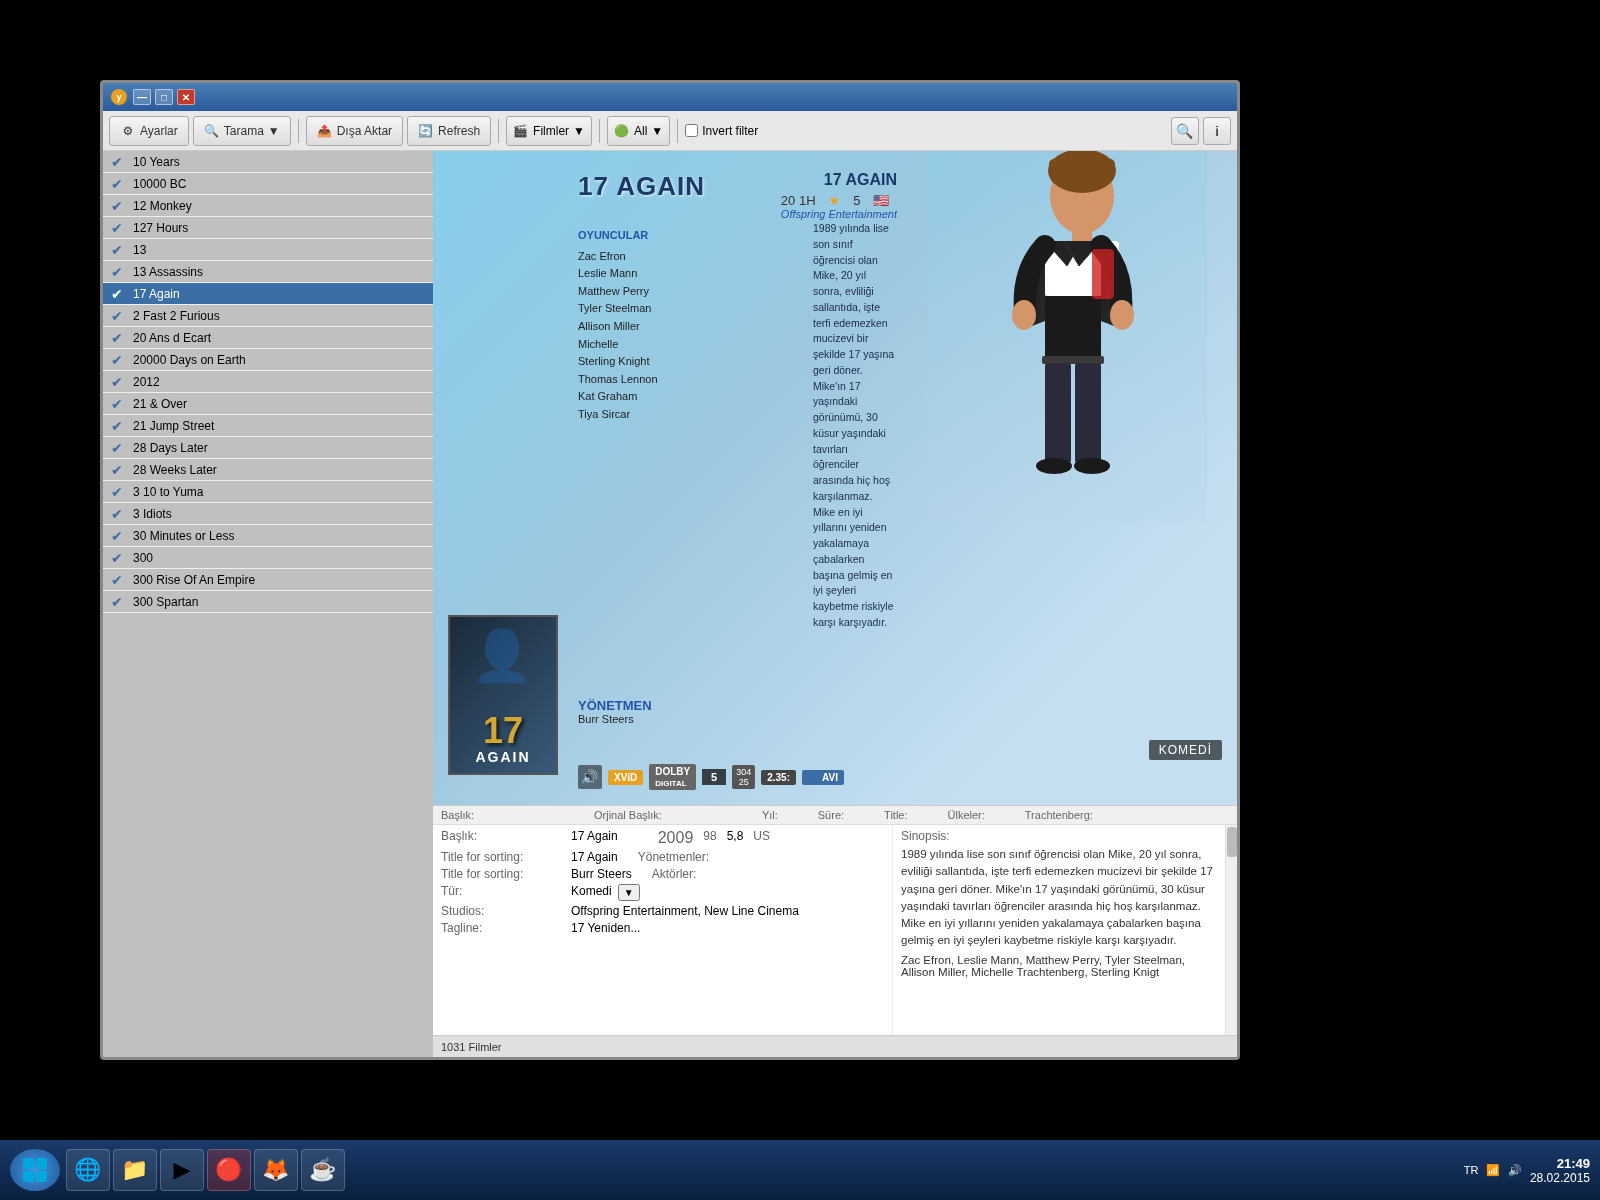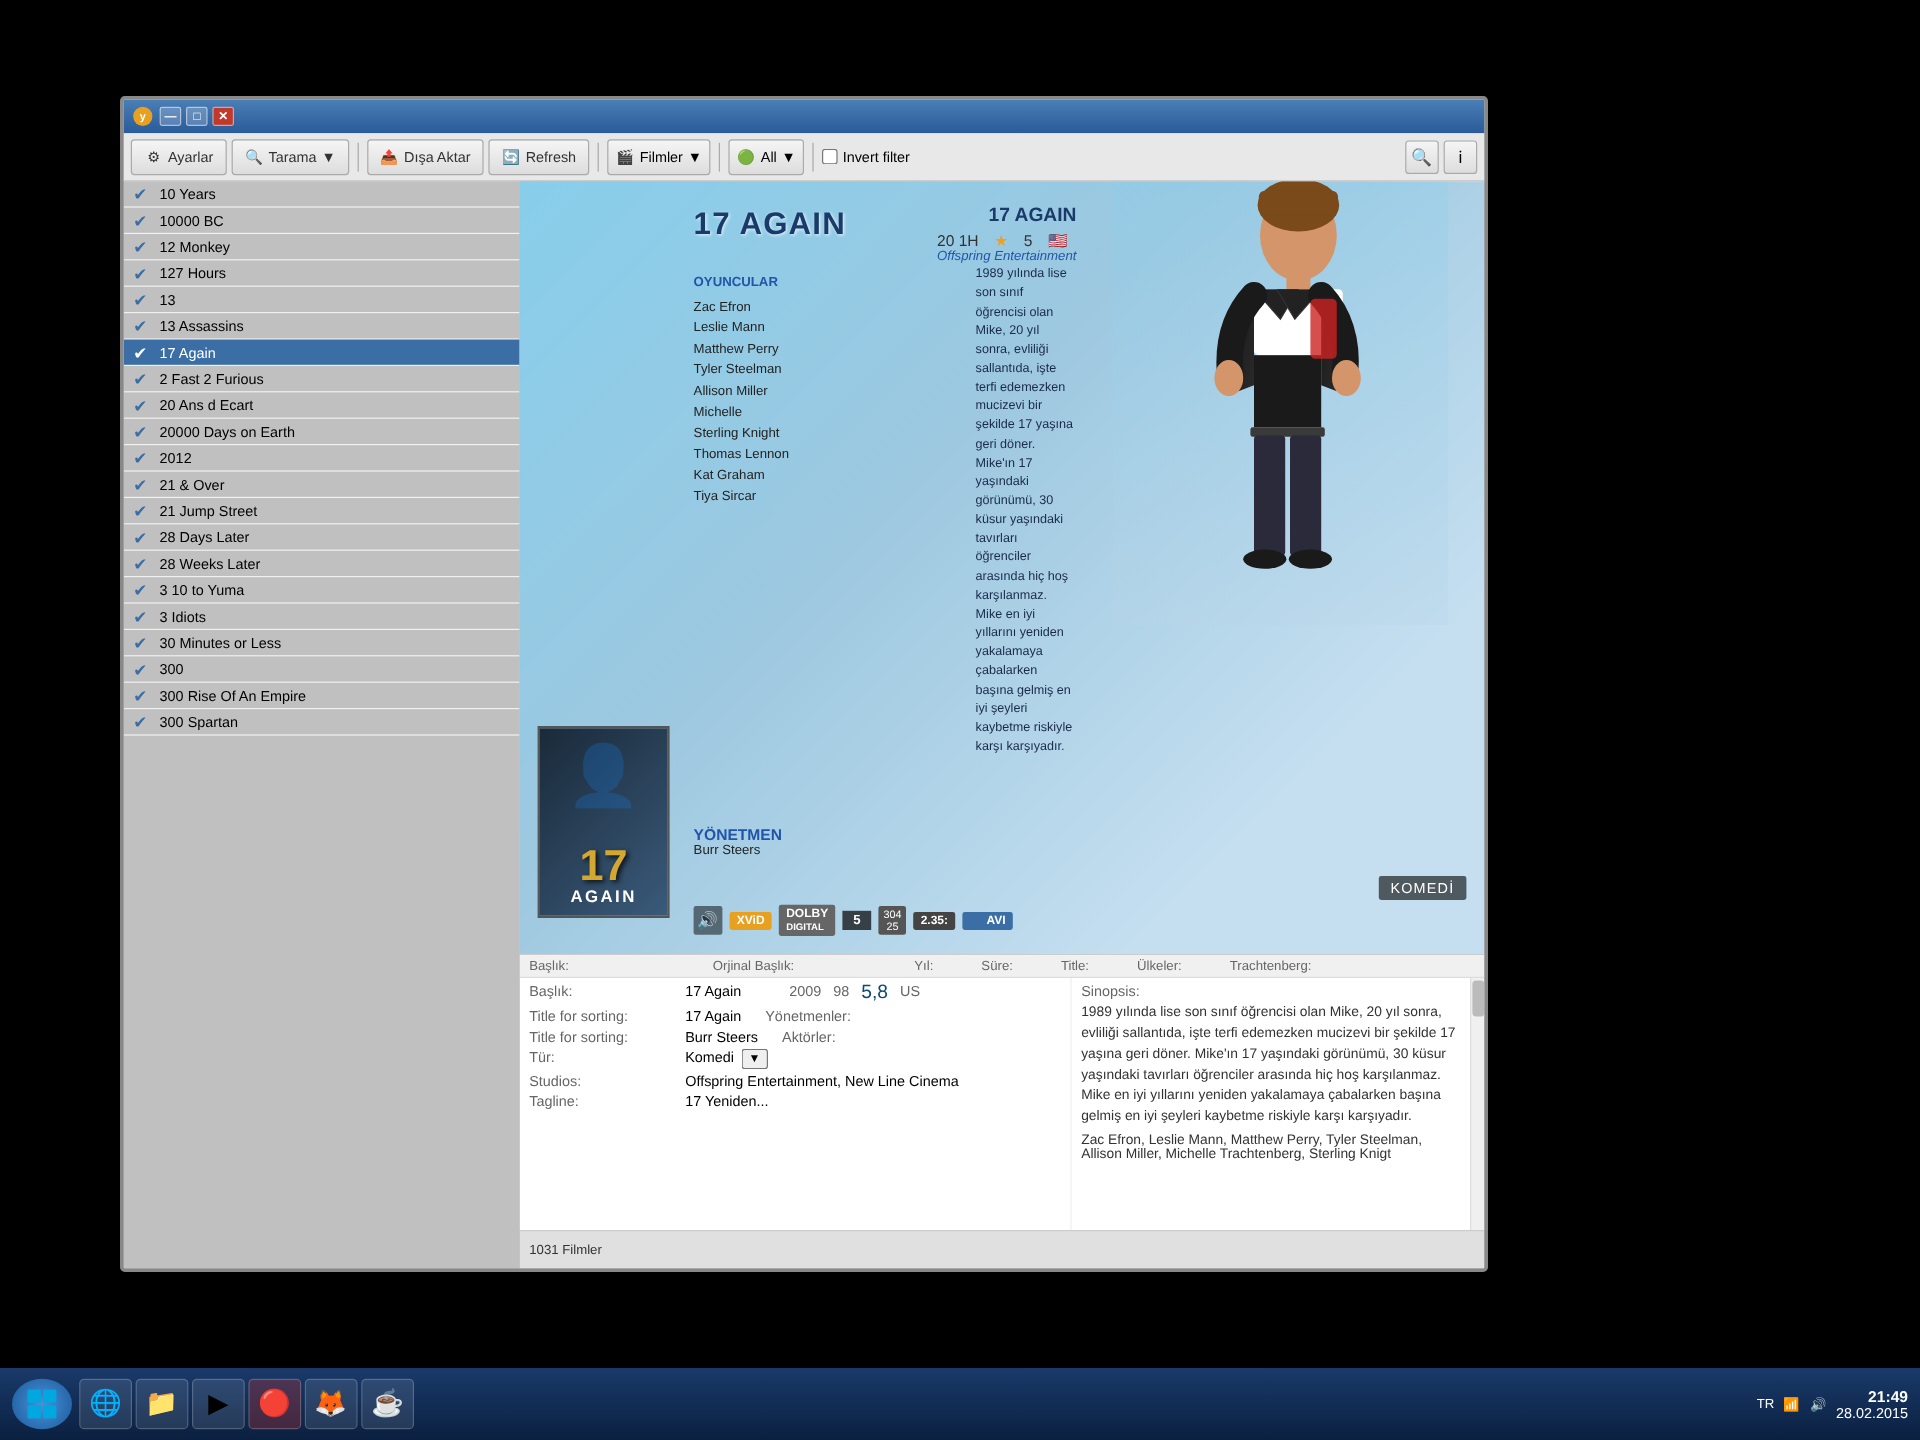--- a/index.html
+++ b/index.html
@@ -438,21 +438,21 @@
     .details-scroll-thumb {
       width: 10px;
       height: 30px;
       background: #bbb;
       border-radius: 3px;
       margin: 2px auto;
     }
 
     
     .status-bar {
-      height: 32px;
+      height: 22px;
       background: #e0e0e0;
       border-top: 1px solid #ccc;
       display: flex;
       align-items: center;
       padding: 0 8px;
       font-size: 11px;
       color: #333;
     }
 
     
@@ -830,23 +830,23 @@
             <span>Süre:</span>
             <span>Title:</span>
             <span>Ülkeler:</span>
             <span>Trachtenberg:</span>
           </div>
           <div class="details-body">
             <div class="details-left">
               <div class="detail-row">
                 <span class="detail-label">Başlık:</span>
                 <span class="detail-value">17 Again</span>
-                <span style="margin-left:40px;color:#666;font-size:12px;">2009</span>
+                <span style="margin-left:40px;color:#666;font-size:16px;">2009</span>
                 <span style="margin-left:10px;color:#666;font-size:12px;">98</span>
-                <span style="margin-left:10px;color:#0c4a6e;font-size:16px;">5,8</span>
+                <span style="margin-left:10px;color:#000000;font-size:12px;">5,8</span>
                 <span style="margin-left:10px;color:#666;font-size:12px;">US</span>
               </div>
               <div class="detail-row">
                 <span class="detail-label">Title for sorting:</span>
                 <span class="detail-value">17 Again</span>
                 <span style="margin-left:20px;color:#666;font-size:12px;">Yönetmenler:</span>
               </div>
               <div class="detail-row">
                 <span class="detail-label">Title for sorting:</span>
                 <span class="detail-value">Burr Steers</span>

